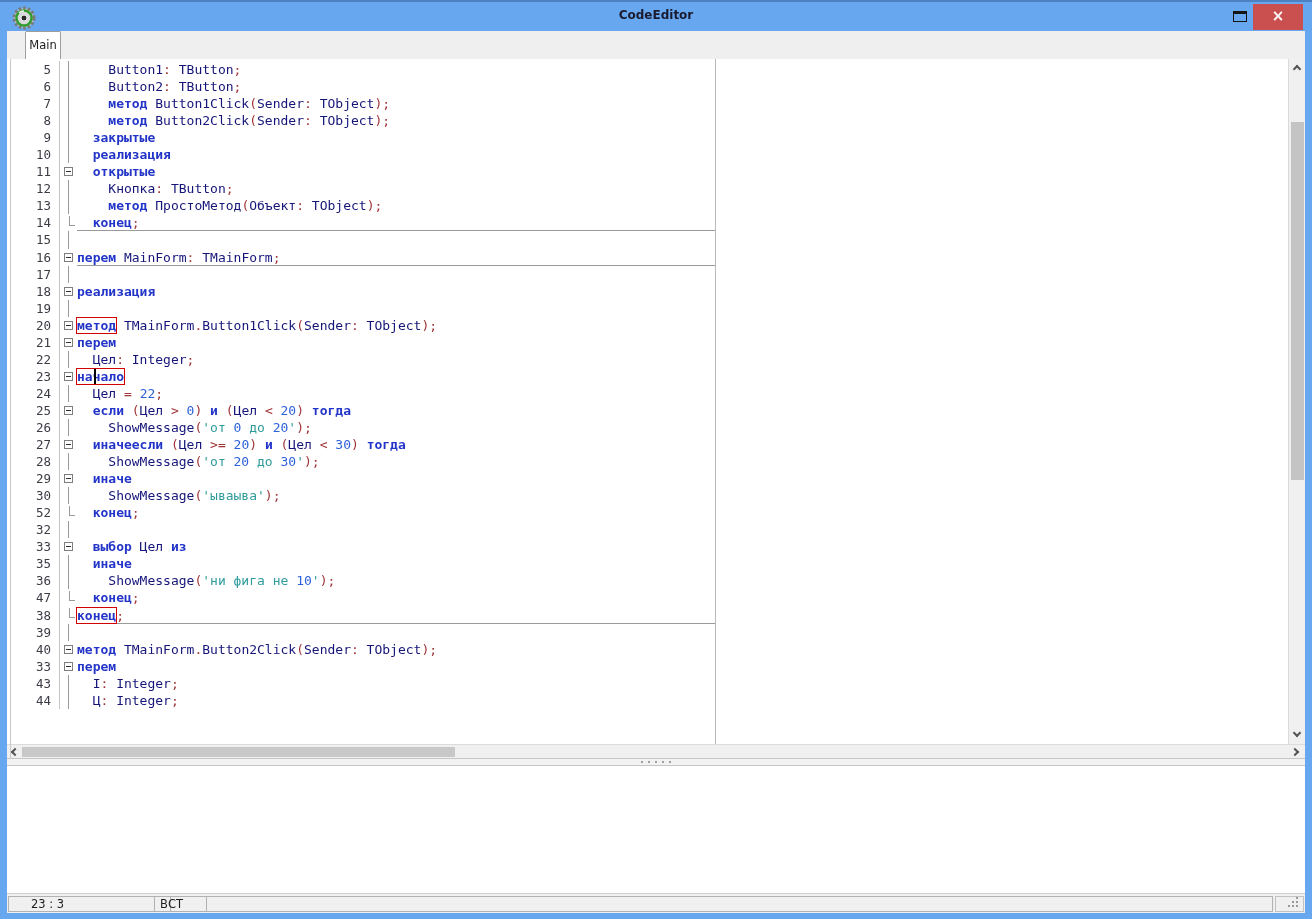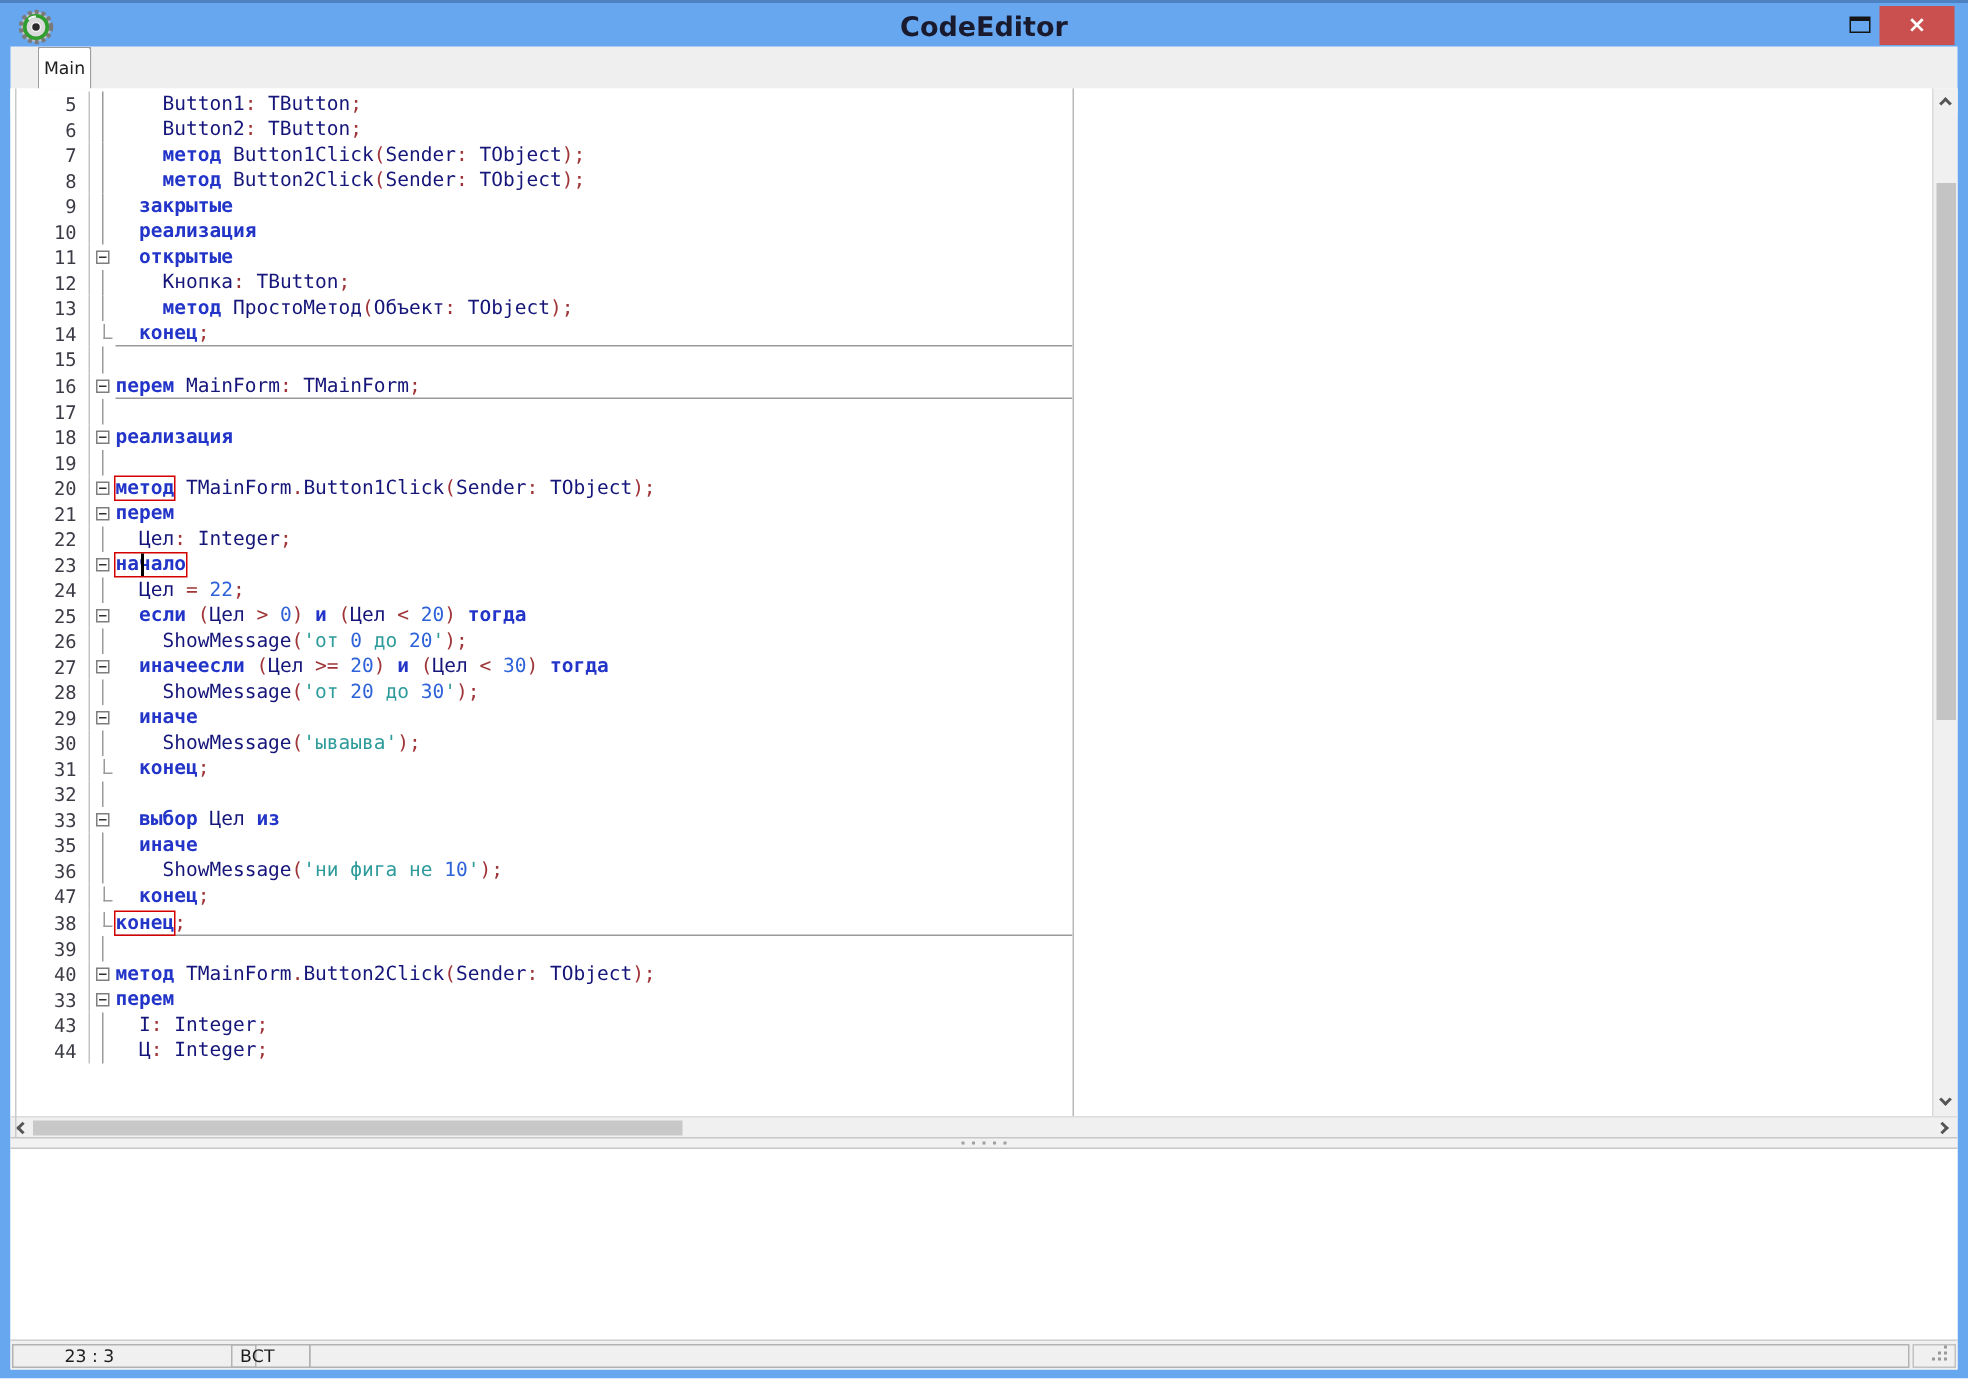--- a/index.html
+++ b/index.html
@@ -6,21 +6,21 @@
   html,body { background:#ffffff; }
   .window {
     position:relative; width:1312px; height:919px;
     background:var(--frame,#67A7F0);
     font-family:"DejaVu Sans","Liberation Sans",sans-serif;
     overflow:hidden;
   }
   
   .titlebar { position:absolute; left:0; top:0; width:1312px; height:31px; background:var(--titlebar,#67A7F0); border-top:2px solid #4E81C2; }
   .app-icon { position:absolute; left:11px; top:3px; width:26px; height:26px; }
-  .win-title { position:absolute; left:0; top:6px; width:100%; text-align:center; font-size:18px; font-weight:bold; color:var(--title_text,#1A1A2E); }
+  .win-title { position:absolute; left:0; top:6px; width:100%; text-align:center; font-size:12px; font-weight:bold; color:var(--title_text,#1A1A2E); }
   .btn-max { position:absolute; left:1233px; top:9px; width:14px; height:11px; border:1px solid #151515; border-top:3px solid #151515; background:transparent; }
   .btn-close { position:absolute; left:1253px; top:2px; width:50px; height:26px; background:var(--close,#C9504E); color:#fff; text-align:center; line-height:25px; font-size:15px; font-weight:bold; }
   
   .tabbar { position:absolute; left:7px; top:31px; width:1298px; height:45px; background:#EFEFEF; }
   .tabbar::after { content:""; position:absolute; left:0; bottom:0; width:100%; height:1px; background:#9E9E9E; }
   .tab { position:absolute; left:18px; top:0; width:36px; height:28px; background:#ffffff; border:1px solid #9E9E9E; border-bottom:none; border-radius:2px 2px 0 0; text-align:center; line-height:27px; font-size:11.5px; color:#202020; z-index:2; }
   
   .content { position:absolute; left:7px; top:59px; width:1298px; height:854px; background:#ffffff; }
   .edge-line { position:absolute; left:3px; width:1px; background:#C9C9C9; }
   .edge-top { top:0; height:699px; }
@@ -56,21 +56,21 @@
   .chev-up    { left:5px; top:7px;  transform:rotate(135deg); }
   .chev-down  { left:5px; top:671px; transform:rotate(-45deg); }
   
   .splitter { position:absolute; left:0; top:699px; width:1298px; height:8px; background:#F2F2F2; border-top:1px solid #C6C6C6; border-bottom:1px solid #C6C6C6; }
   .splitter-dots { position:absolute; left:50%; top:2px; transform:translateX(-50%); display:flex; gap:5px; }
   .splitter-dots i { width:2px; height:2px; background:#A0A0A0; display:block; }
   .bottom-panel { position:absolute; left:0; top:707px; width:1298px; height:127px; background:#ffffff; }
   
   .statusbar { position:absolute; left:0; top:834px; width:1298px; height:20px; background:#F0F0F0; border-top:1px solid #CFCFCF; font-size:11.5px; color:#1E1E1E; }
   .sb-panel { position:absolute; top:2px; height:16px; border:1px solid #B2B2B2; line-height:14px; }
-  .sb-pos  { left:1px;   width:163px; padding-left:34px; }
+  .sb-pos  { left:1px;   width:163px; padding-left:22px; }
   .sb-mode { left:147px; width:53px;  padding-left:5px; }
   .sb-msg  { left:199px; width:1067px; }
   .sb-grip { left:1268px; width:29px; border:1px solid #C2C2C2; }
   .grip-dots { position:absolute; right:5px; bottom:4px; width:2px; height:2px; background:#999;
     box-shadow:0 -4px #999, 0 -8px #999, -4px 0 #999, -4px -4px #999, -8px 0 #999; }
 </style>
 </head>
 <body>
 
 <div class="window">
@@ -273,21 +273,21 @@
             <div class="code"><span class="id">  </span><span class="kw">иначе</span></div>
           </div>
           <div class="row">
             <div class="ln">30</div>
             <div class="gut">
               <span class="fold-line"></span>
             </div>
             <div class="code"><span class="id">    ShowMessage</span><span class="p">(</span><span class="str">'ываыва'</span><span class="p">);</span></div>
           </div>
           <div class="row">
-            <div class="ln">31</div>
+            <div class="ln">52</div>
             <div class="gut">
               <span class="fold-end"></span>
             </div>
             <div class="code"><span class="id">  </span><span class="kw">конец</span><span class="p">;</span></div>
           </div>
           <div class="row">
             <div class="ln">32</div>
             <div class="gut">
               <span class="fold-line"></span>
             </div>

